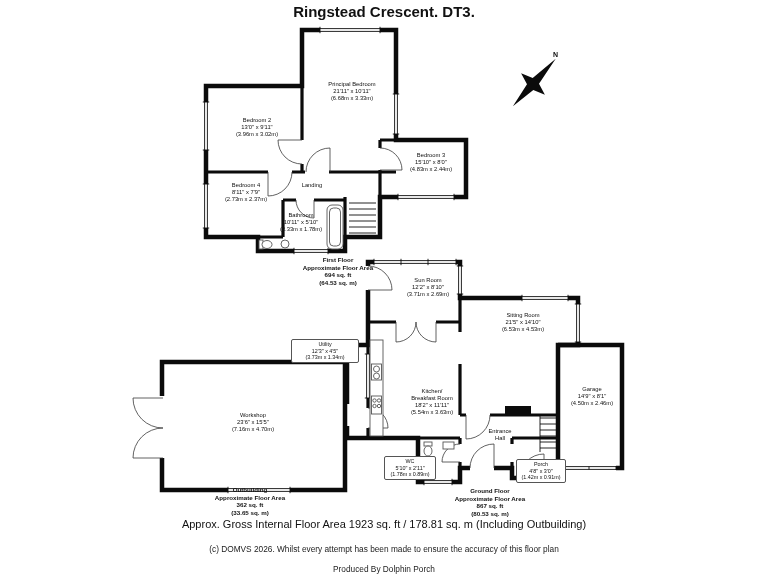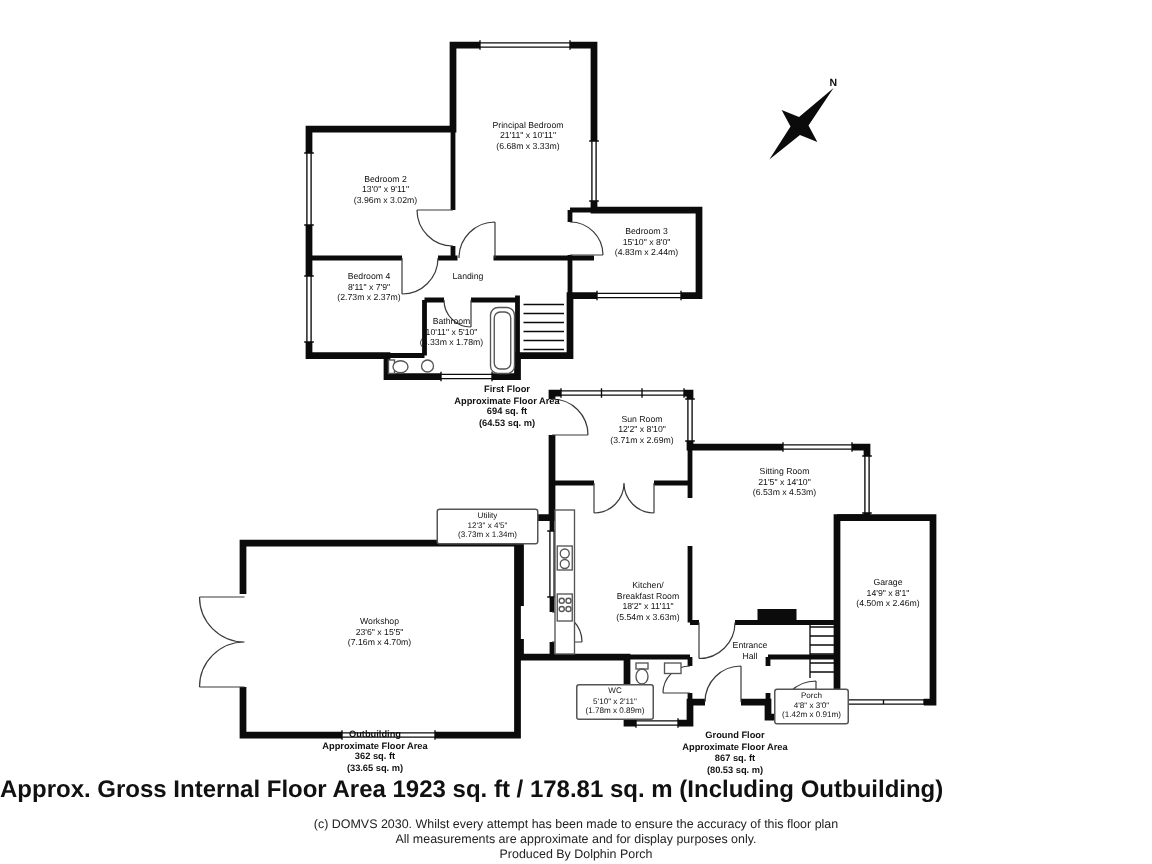--- a/index.html
+++ b/index.html
@@ -11,21 +11,21 @@
   .thin {stroke:#0b0b0b;stroke-width:0.9;fill:none}
   .door {stroke:#3a3a3a;stroke-width:0.8;fill:none}
   .fix  {stroke:#555;stroke-width:0.9;fill:#fff}
   .blk  {fill:#0b0b0b}
   .gap  {fill:#fff}
   .rl{position:absolute;text-align:center;font-size:5.8px;line-height:7px;color:#111}
   .area{position:absolute;text-align:center;font-size:6.2px;line-height:7.6px;font-weight:bold;color:#111}
   .boxed{position:absolute;text-align:center;font-size:5.4px;line-height:6.6px;color:#111;
          border:0.8px solid #555;background:#fff;padding:1px 2px;border-radius:2px}
   .title{position:absolute;left:0;right:0;top:3px;text-align:center;font-size:15px;font-weight:bold;color:#111}
-  .total{position:absolute;left:0;right:0;top:518px;font-size:16px;font-weight:bold;color:#111}
+  .total{position:absolute;left:0;right:0;top:518px;text-align:center;font-size:11px;font-weight:normal;color:#111}
   .foot{position:absolute;left:0;right:0;text-align:center;font-size:8.3px;color:#222}
   .ntxt{font:bold 7px "Liberation Sans",sans-serif;fill:#0b0b0b}
 </style>
 </head>
 <body>
 
 <div id="plan">
 
   <svg width="768" height="576" viewBox="0 0 768 576">
 
@@ -147,20 +147,21 @@
       <rect class="gap" x="228" y="486" width="62" height="8"></rect>
       <path class="thin" d="M228,488.6H290 M228,491.4H290 M228,486.8V493.2 M290,486.8V493.2"></path>
     </g>
 
     <g transform="translate(533,84)">
       <polygon class="blk" points="22.7,-25.3 6,-0.3 11.9,10.7 0.3,6 -20.1,22.3 -6,0.3 -11.9,-10.7 -0.3,-6"></polygon>
       <text class="ntxt" x="20" y="-27">N</text>
     </g>
   </svg>
 
+  <div class="title">Ringstead Crescent. DT3.</div>
 
   <div class="rl" style="left:302px;top:81px;width:100px">
     <div>Principal Bedroom</div>
     <div>21'11" x 10'11"</div>
     <div>(6.68m x 3.33m)</div>
   </div>
 
   <div class="rl" style="left:207px;top:117px;width:100px">
     <div>Bedroom 2</div>
     <div>13'0" x 9'11"</div>
@@ -258,16 +259,15 @@
   </div>
 
   <div class="area" style="left:200px;top:486px;width:100px">
     <div>Outbuilding</div>
     <div>Approximate Floor Area</div>
     <div>362 sq. ft</div>
     <div>(33.65 sq. m)</div>
   </div>
 
   <div class="total">Approx. Gross Internal Floor Area 1923 sq. ft / 178.81 sq. m (Including Outbuilding)</div>
-  <div class="foot" style="top:544px">(c) DOMVS 2030. Whilst every attempt has been made to ensure the accuracy of this floor plan</div>
-  <div class="foot" style="top:554px">All measurements are approximate and for display purposes only.</div>
+  <div class="foot" style="top:544px">(c) DOMVS 2026. Whilst every attempt has been made to ensure the accuracy of this floor plan</div>
   <div class="foot" style="top:564px">Produced By Dolphin Porch</div>
 </div>
 
 </body></html>

